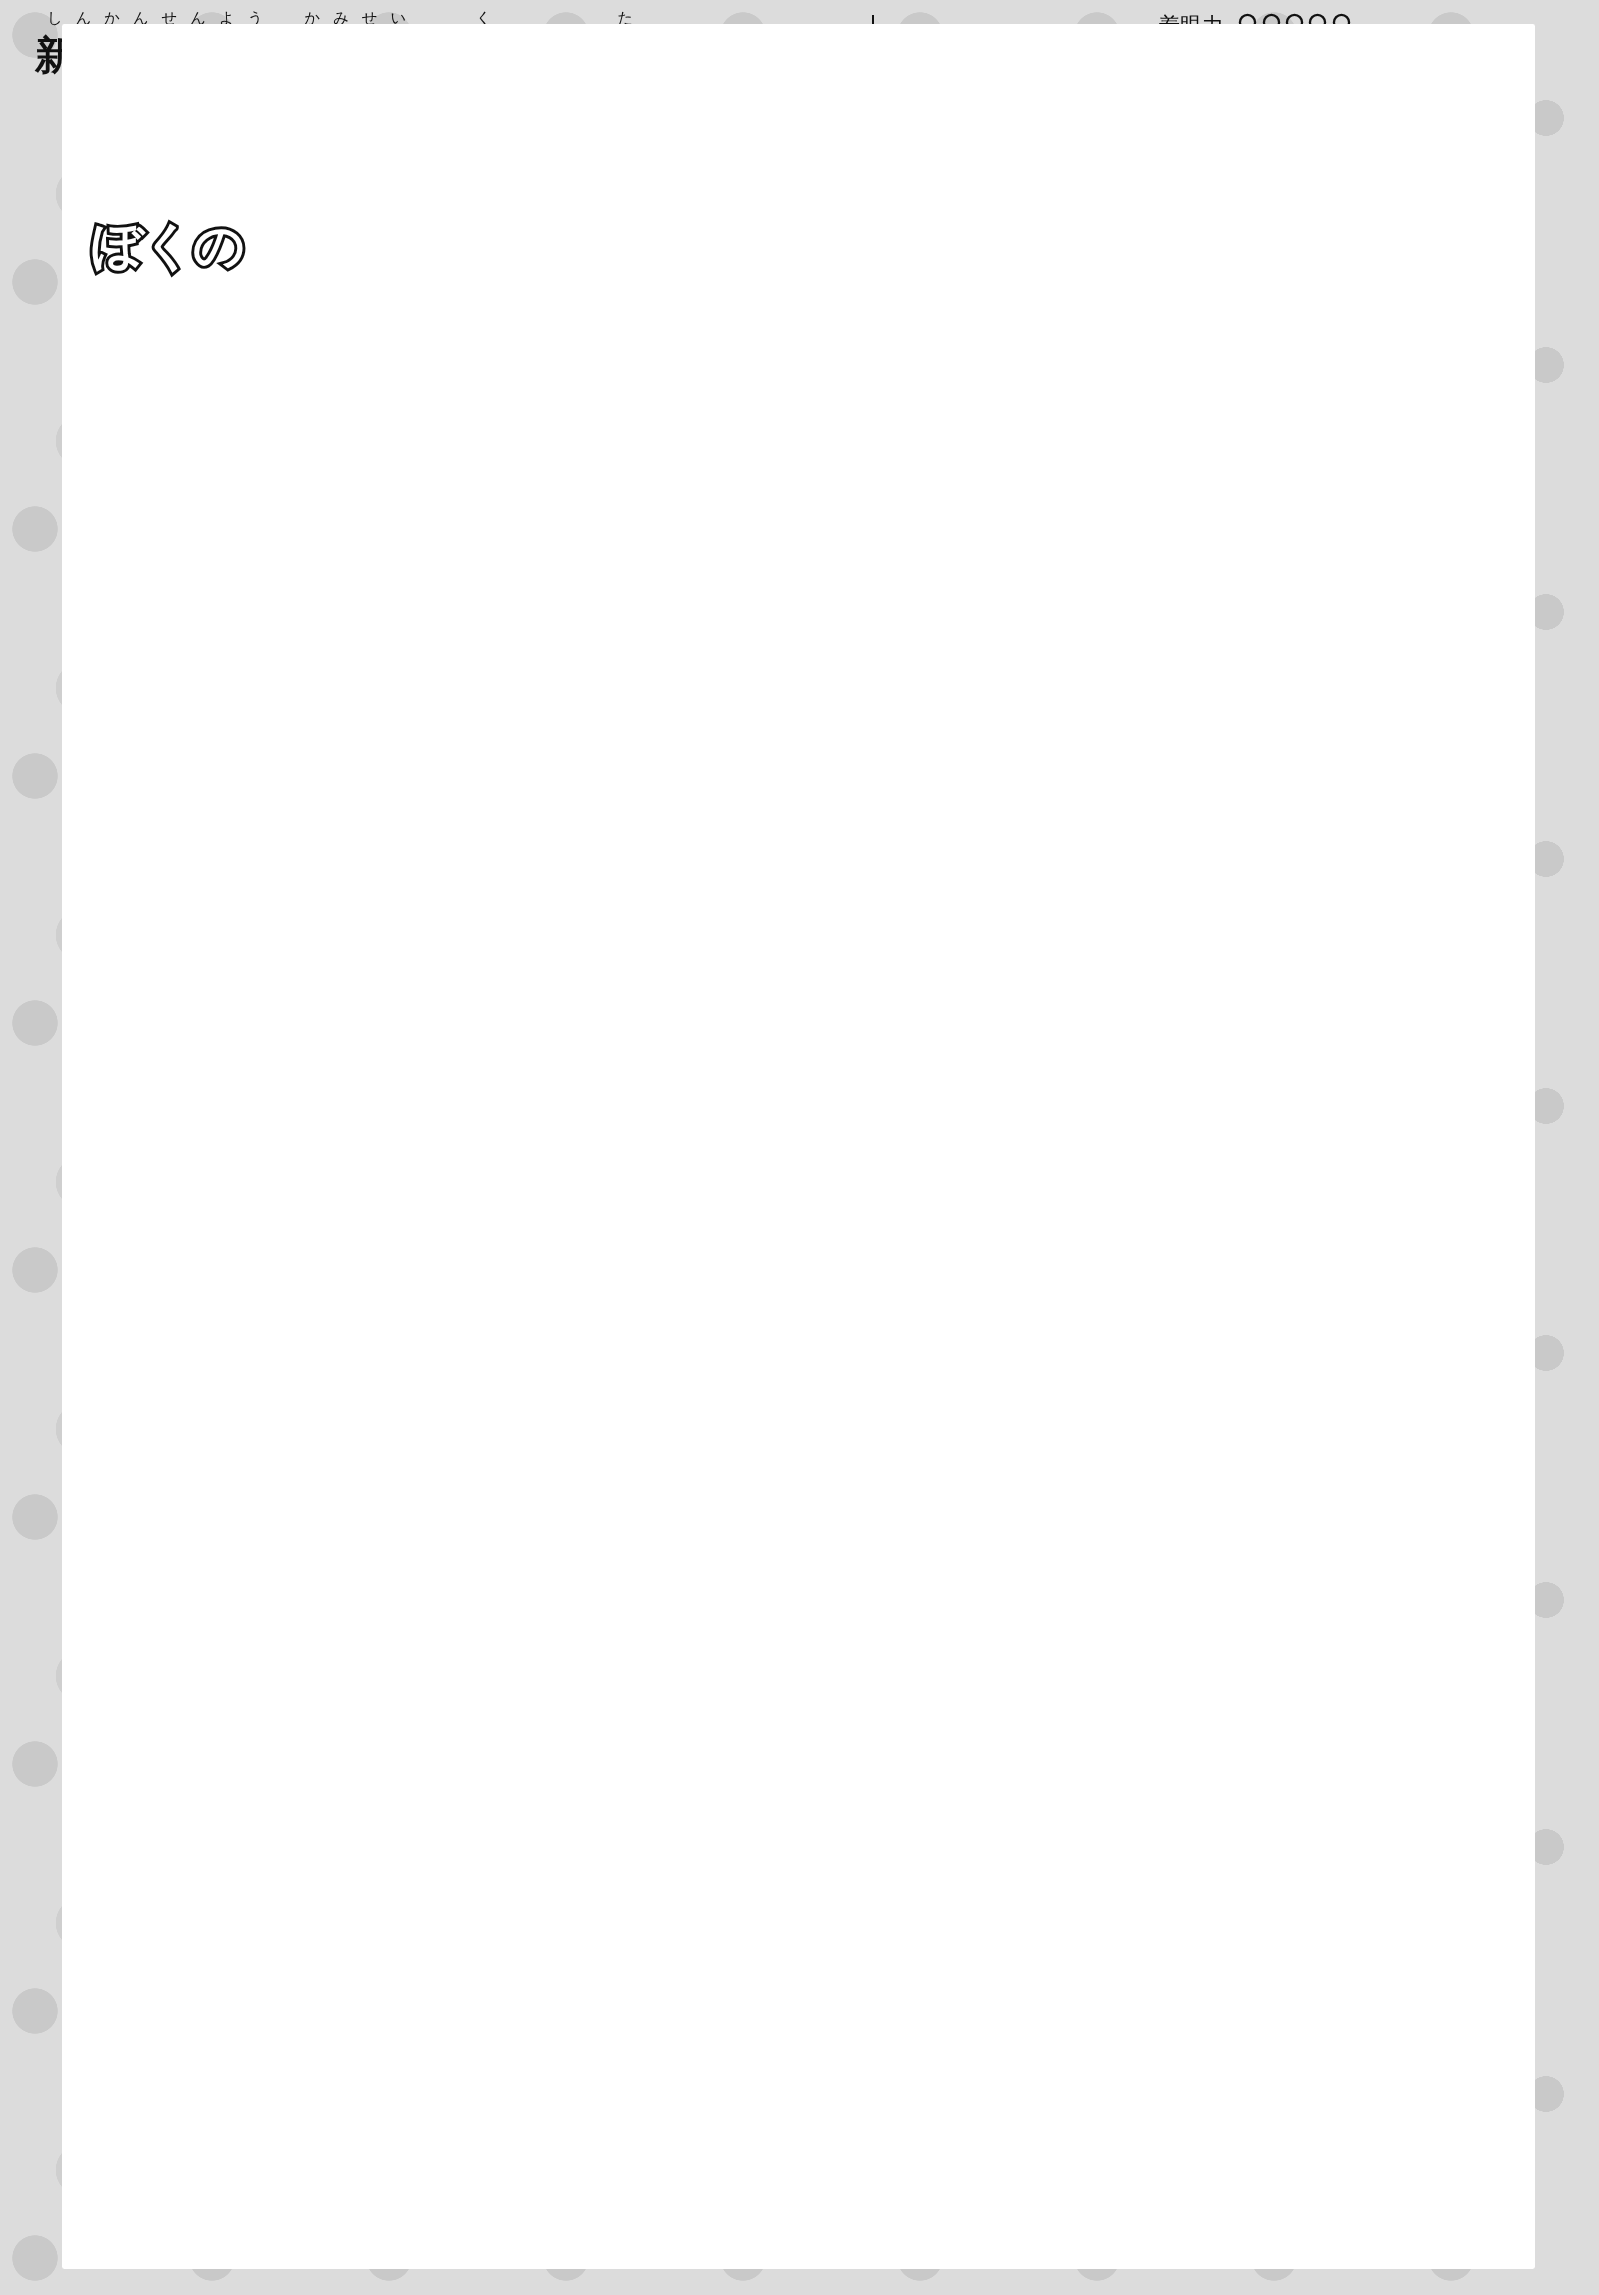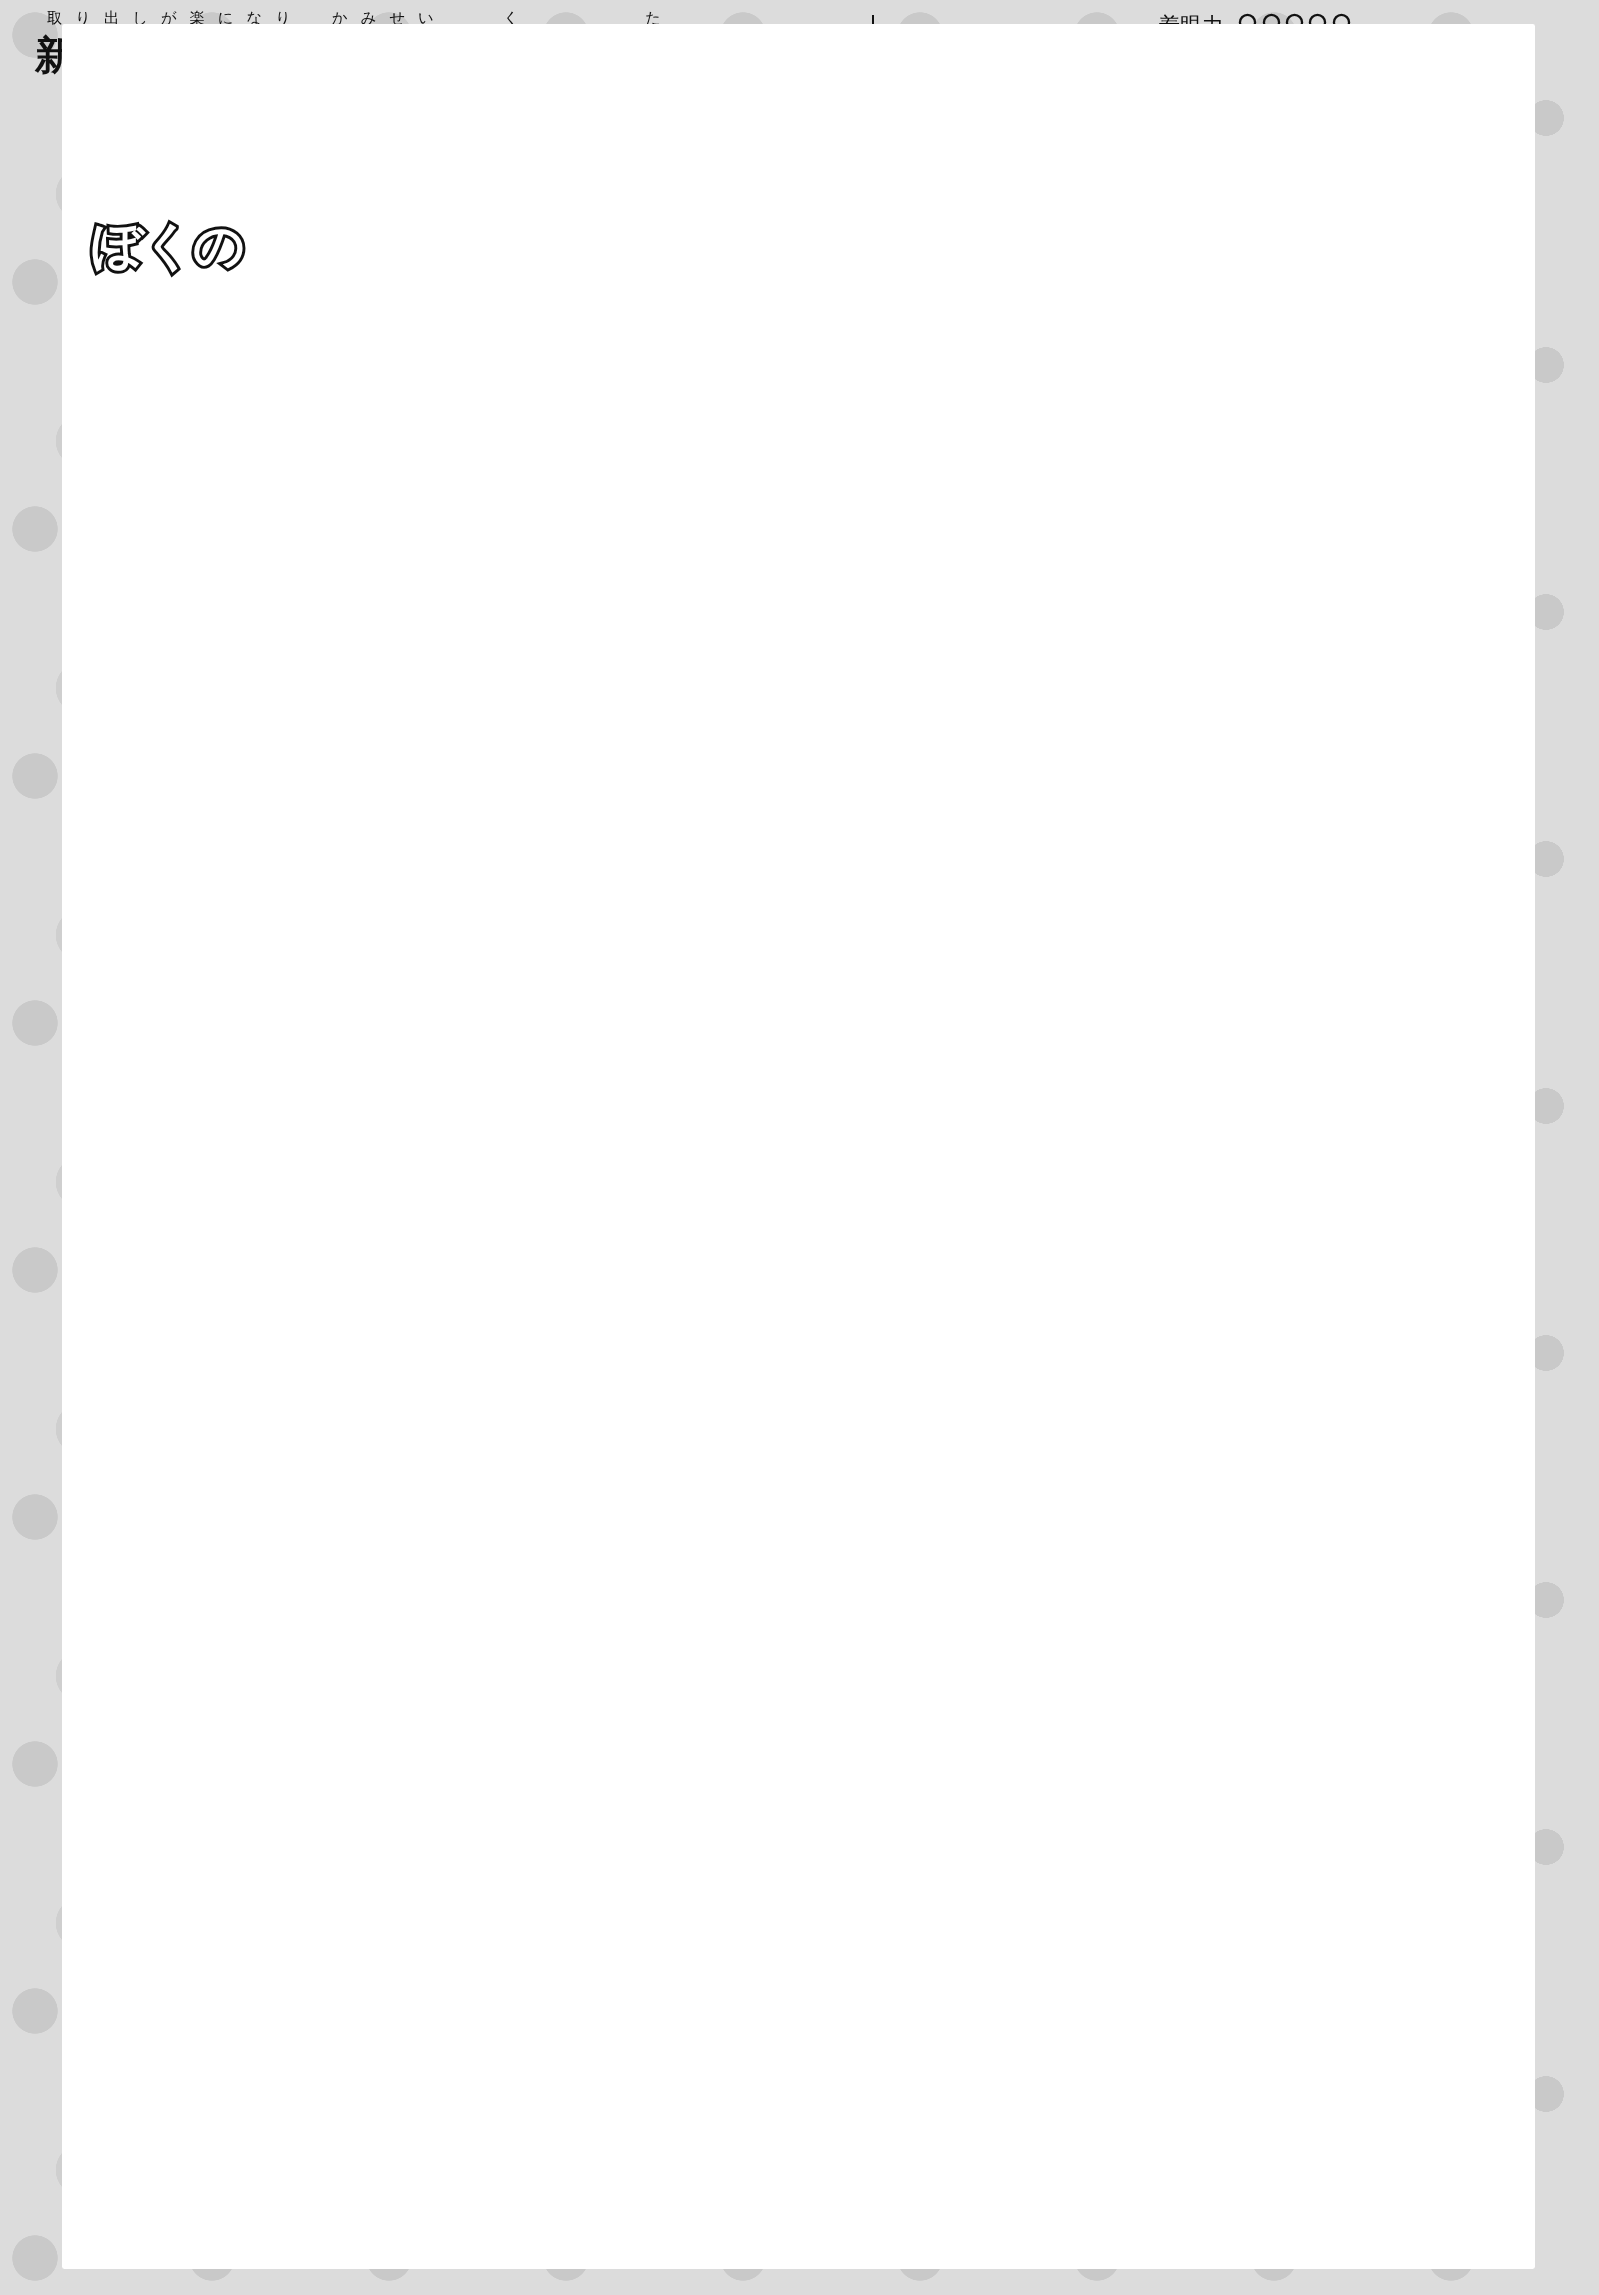--- a/index.html
+++ b/index.html
@@ -334,21 +334,21 @@
 <div class="teacher-name">平井先生</div>
 
 <div class="kongetsu">今月の発明</div>
 <div class="kongetsu-note">
   <div>みんなから届いた</div>
   <div>発明アイディアの中から</div>
   <div>優れたものを紹介するよ。</div>
 </div>
 
 <div class="title-box"></div>
-<div class="title-ruby">取り出しが楽になり　かみせい　　く　　　　た</div>
+<div class="title-ruby">しんかんせんよう　かみせい　　く　　　　た</div>
 <div class="title-main">新幹線用 紙製組み立てハンガー</div>
 <div class="title-div"></div>
 <div class="author-name">
   <span>マヒル</span><small>さん</small>
 </div>
 <div class="author-place">［東京都・小４］</div>
 
 <div class="rating-col">
   <div class="rating-row">
     <span class="rating-label">着眼力</span>

